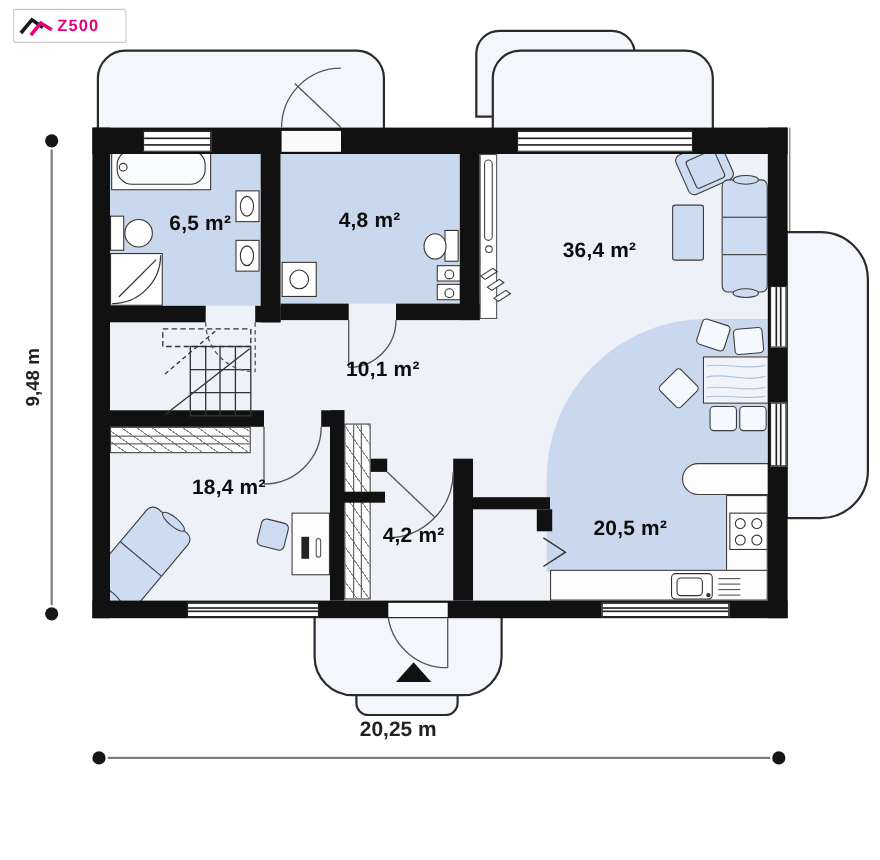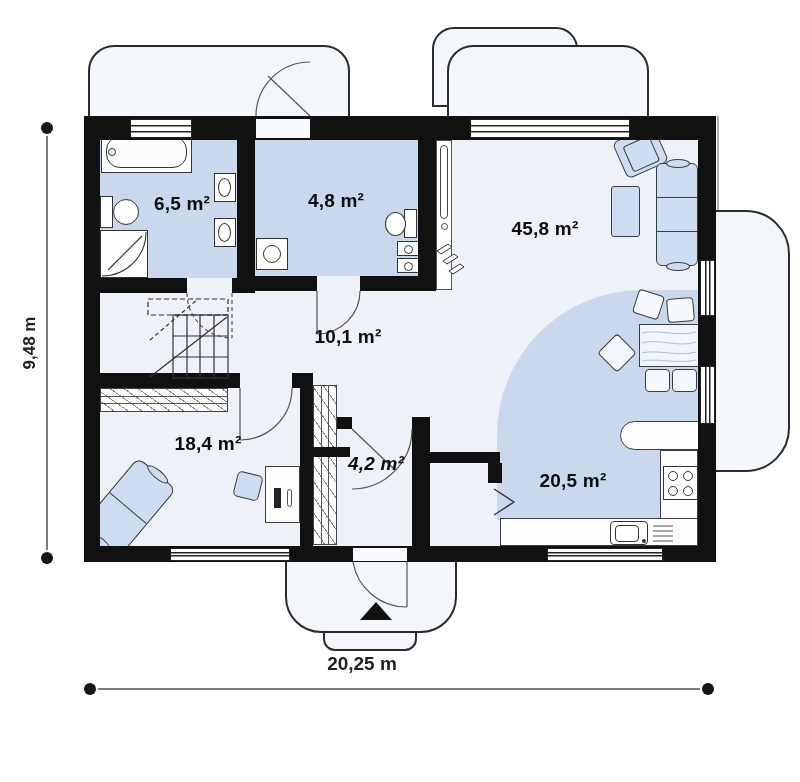--- a/index.html
+++ b/index.html
@@ -219,30 +219,37 @@
       <line x1="653" y1="536" x2="673" y2="536"></line>
       <line x1="653" y1="541" x2="673" y2="541"></line>
     </g>
     <line x1="718" y1="116" x2="718" y2="210" stroke="#666" stroke-width="1"></line>
   </svg>
 
   <div class="abs" style="left:360px;top:602px;width:0;height:0;border-left:16px solid transparent;border-right:16px solid transparent;border-bottom:18px solid #111;"></div>
 
   <div class="room-label" style="left:182px;top:204px;">6,5 m²</div>
   <div class="room-label" style="left:336px;top:201px;">4,8 m²</div>
-  <div class="room-label" style="left:545px;top:229px;">45,8 m²</div>
+  <div class="room-label" style="left:545px;top:229px;">36,4 m²</div>
   <div class="room-label" style="left:348px;top:337px;">10,1 m²</div>
   <div class="room-label" style="left:208px;top:444px;">18,4 m²</div>
-  <div class="room-label" style="left:376px;top:464px;font-style:italic;">4,2 m²</div>
+  <div class="room-label" style="left:376px;top:488px;">4,2 m²</div>
   <div class="room-label" style="left:573px;top:481px;">20,5 m²</div>
 
   <div class="abs dim-line" style="left:46px;top:128px;width:2px;height:430px;"></div>
   <div class="abs dim-dot" style="left:41px;top:122px;"></div>
   <div class="abs dim-dot" style="left:41px;top:552px;"></div>
   <div class="dim-label" style="left:30px;top:343px;transform:translate(-50%,-50%) rotate(-90deg);">9,48 m</div>
 
   <div class="abs dim-line" style="left:90px;top:688px;width:618px;height:2px;"></div>
   <div class="abs dim-dot" style="left:84px;top:683px;"></div>
   <div class="abs dim-dot" style="left:702px;top:683px;"></div>
   <div class="dim-label" style="left:362px;top:664px;transform:translate(-50%,-50%);font-size:19px;">20,25 m</div>
 
+  <div id="logo">
+    <svg width="32" height="21" viewBox="0 0 32 21">
+      <polyline points="2,17 12,5 22,12" fill="none" stroke="#1a1a1a" stroke-width="3.2"></polyline>
+      <polyline points="11,19 20,8 30,14" fill="none" stroke="#e5007d" stroke-width="3.2"></polyline>
+    </svg>
+    <span class="ltxt">Z500</span>
+  </div>
 
 </div>
 
 </body></html>

